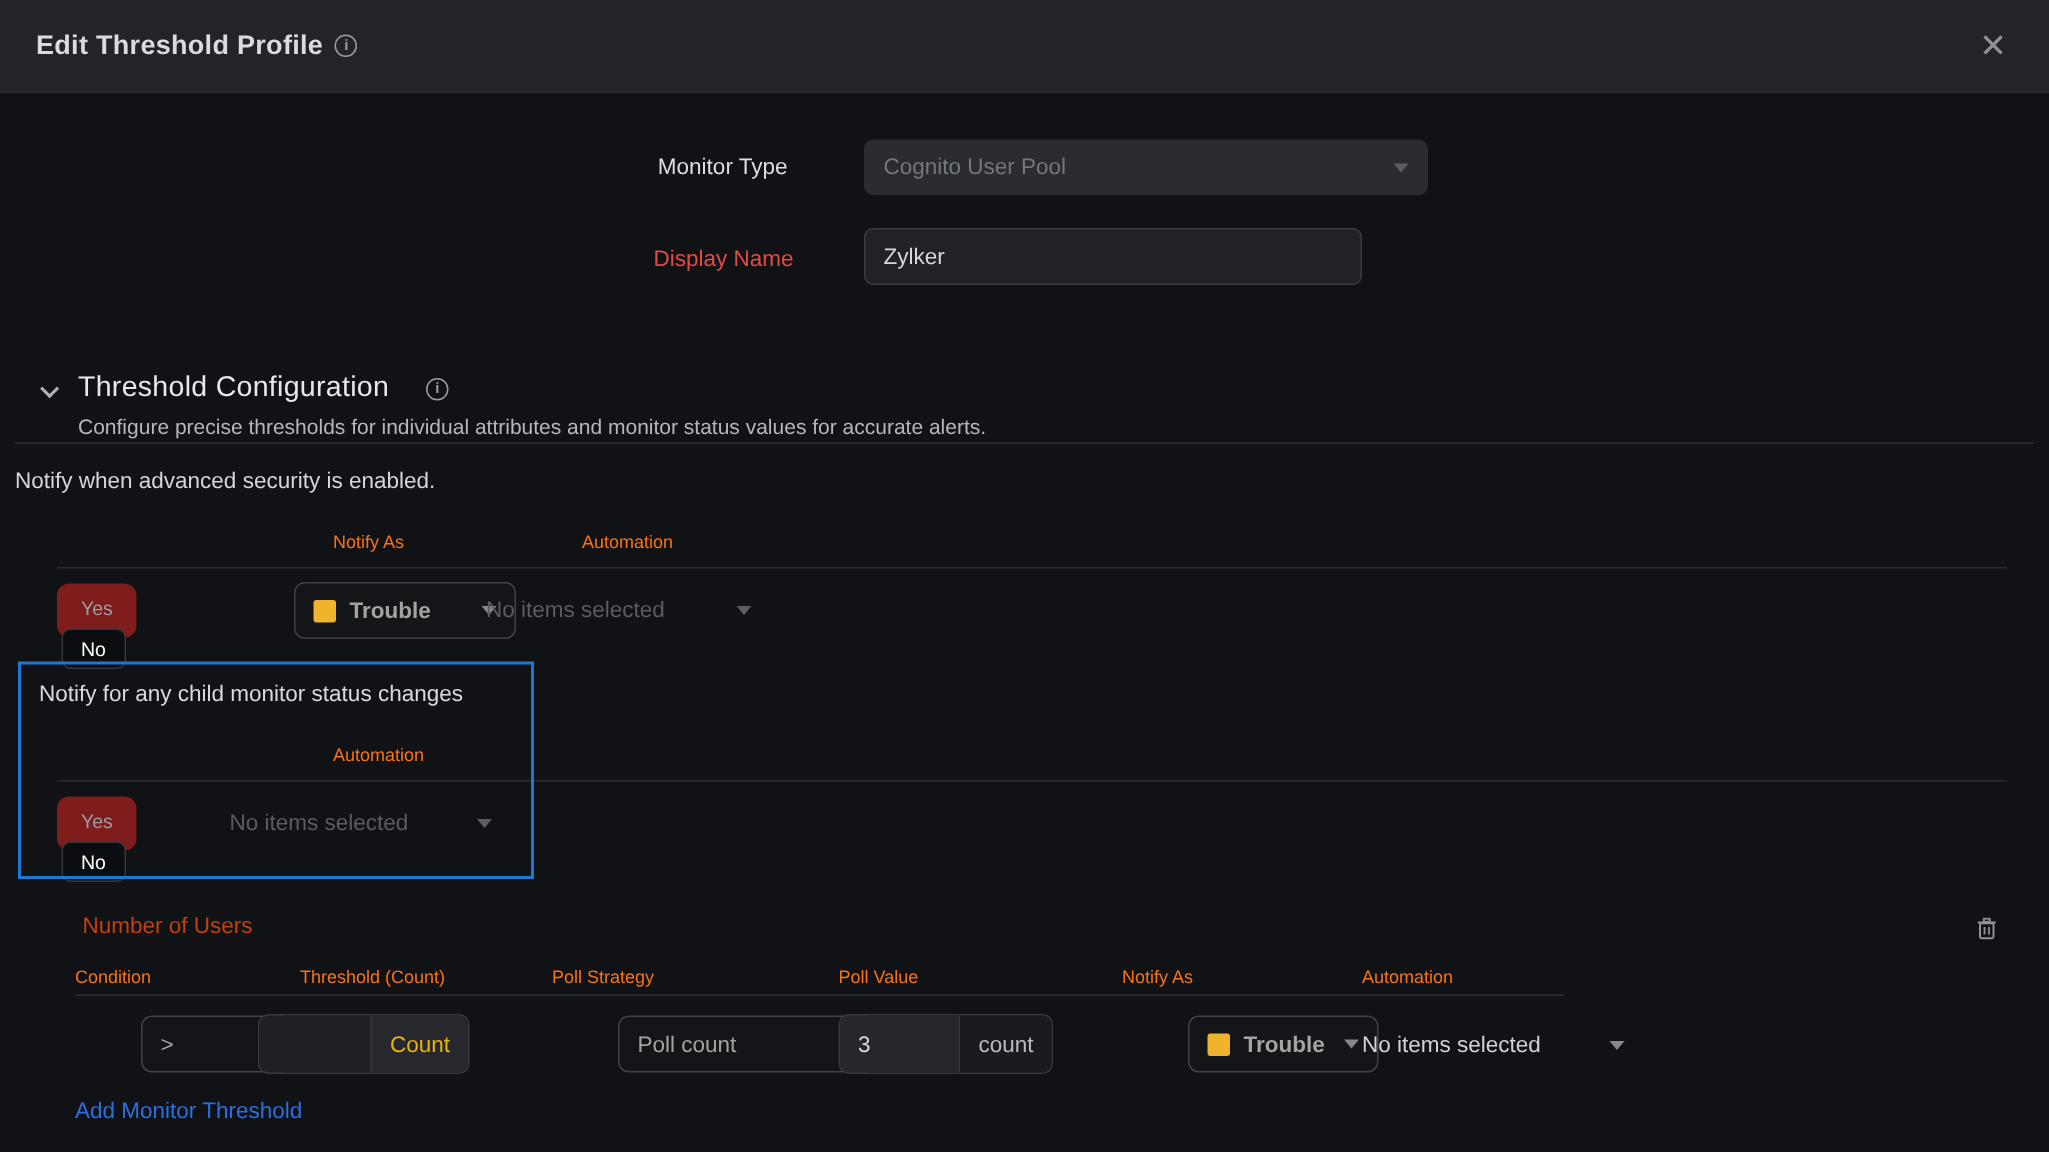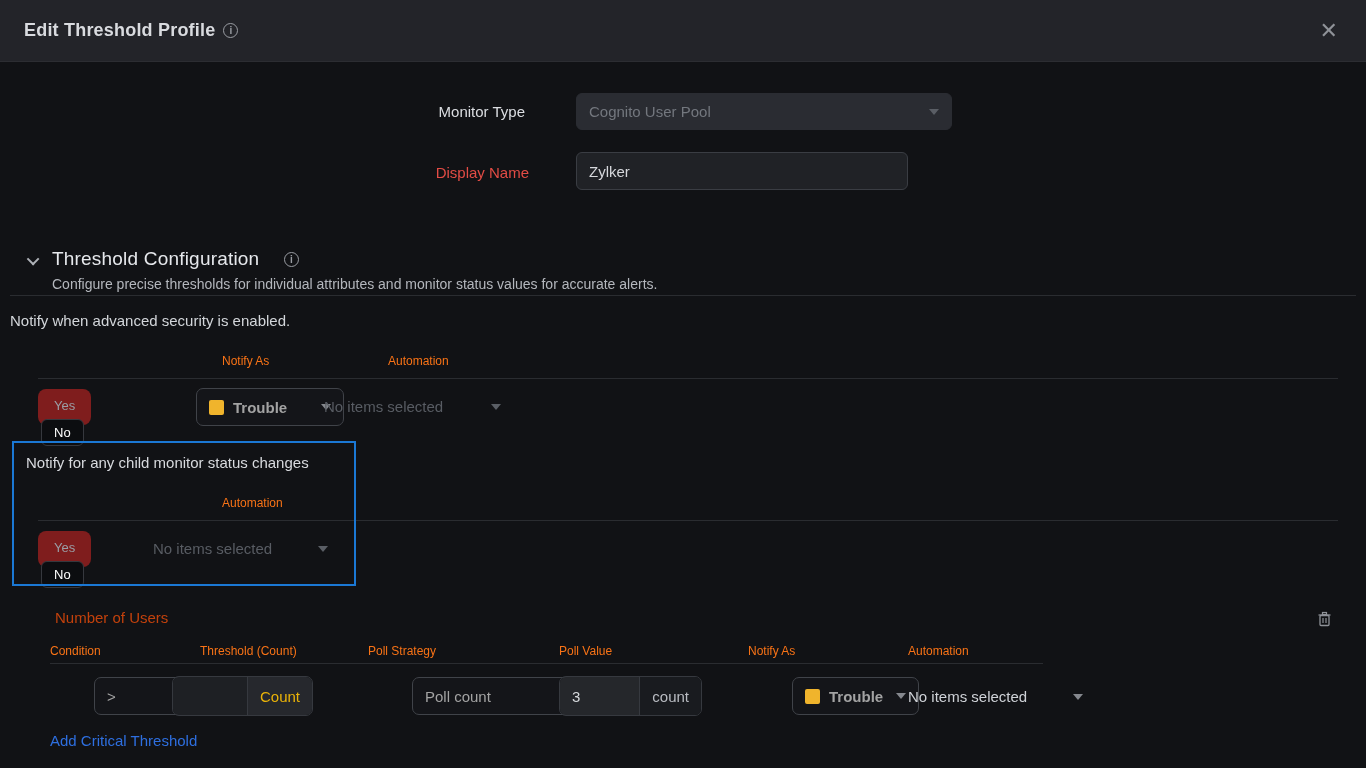--- a/index.html
+++ b/index.html
@@ -195,13 +195,13 @@
   <span class="swatch"></span>
   <span>Trouble</span>
   <span class="caret"></span>
 </div>
 
 <div class="muted-sel" style="left:908px; top:688px;">
   <span style="color:#cfd2d7;">No items selected</span>
   <span class="caret" style="margin-left:46px;"></span>
 </div>
 
-<div class="link" style="left:50px; top:732px;">Add Critical Threshold</div>
+<div class="link" style="left:50px; top:732px;">Add Monitor Threshold</div>
 
 </body></html>

